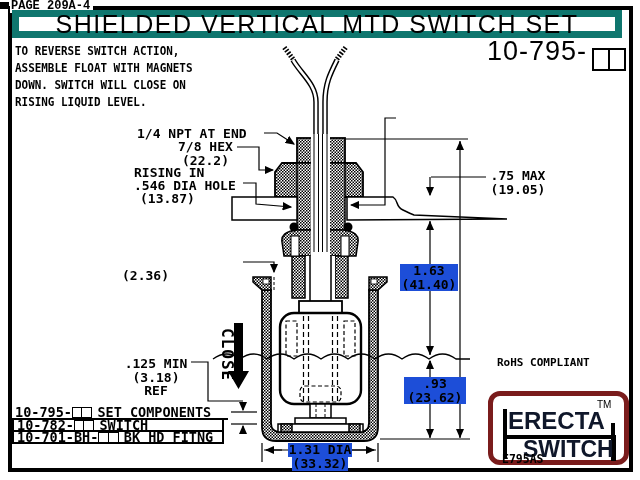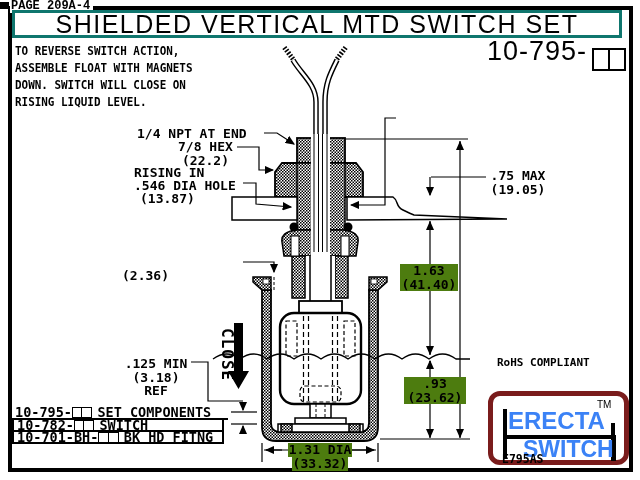--- a/index.html
+++ b/index.html
@@ -2,25 +2,25 @@
 <html><head>
 <meta charset="utf-8">
 <style>
   * { margin:0; padding:0; box-sizing:border-box; }
   body { background:#e8e8e8; font-family:"DejaVu Sans Mono", monospace; }
   #stage { position:relative; width:640px; height:480px; background:#fff; overflow:hidden; }
 
   .abs { position:absolute; }
   .lbl { position:absolute; font-family:"DejaVu Sans Mono", monospace; font-weight:bold;
          color:#000; white-space:nowrap; font-size:13px; line-height:13.5px; }
-  .lbl.bg { background:#4d7c0f; }
+  .lbl.bg { background:#1d4ed8; }
   .ctr { text-align:center; }
 
   #outer-border { left:8px; top:6px; width:625px; height:466px; border:4px solid #000; }
-  #title-box { left:12px; top:10px; width:610px; height:28px; border:3px solid #0f766e;
+  #title-box { left:12px; top:10px; width:610px; height:28px; border:7px solid #0f766e;
                display:flex; align-items:center; justify-content:center; }
   #title-box .t { font-family:"Liberation Sans", sans-serif; font-size:25px; font-weight:400;
                   letter-spacing:1.5px; color:#000; }
 
   #page-label { left:10px; top:0; font-size:12px; line-height:12px; background:#fff; padding:0 3px 1px 1px;font-family:Liberation Mono, monospace; }
   #corner-mark { left:0; top:2px; width:9px; height:7px; background:#000; }
 
   #note { left:15px; top:42px; font-size:13px; line-height:17px; font-weight:bold;
           transform:scaleX(0.84); transform-origin:left top; letter-spacing:0; }
 
@@ -37,21 +37,21 @@
   .trow.boxed { border:2px solid #000; margin-top:-2px; background:#fff; }
   .trow.first { border-bottom:2px solid #000; width:216px; }
   .pbox { display:inline-block; width:11px; height:11px; border:1.5px solid #000; background:#fff; }
   .pbox + .pbox { margin-left:-1.5px; }
   .desc { margin-left:5px; }
 
   
   #logo { left:488px; top:391px; width:141px; height:74px; border:5px solid #7a1c1c;
           border-radius:12px; background:#fff; }
   #logo .blk { position:absolute; background:#000; }
-  #logo .word { position:absolute; font-family:"Liberation Sans", sans-serif; font-weight:bold; color:#3b82f6; }
+  #logo .word { position:absolute; font-family:"Liberation Sans", sans-serif; font-weight:bold; color:#0f172a; }
   #rohs { left:497px; top:356px; font-size:11px; }
 </style>
 </head>
 <body>
 
 <div id="stage">
 
   <div class="abs" id="outer-border"></div>
   <div class="abs" id="corner-mark"></div>
   <div class="lbl" id="page-label">PAGE 209A-4</div>

